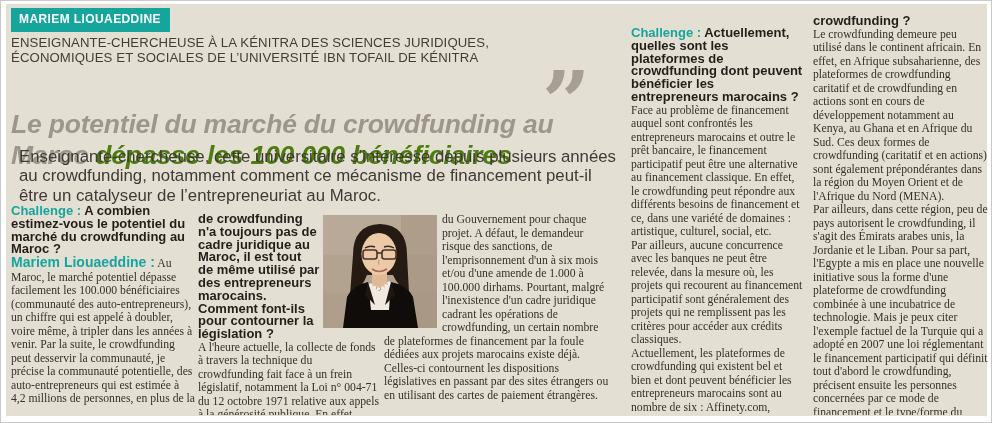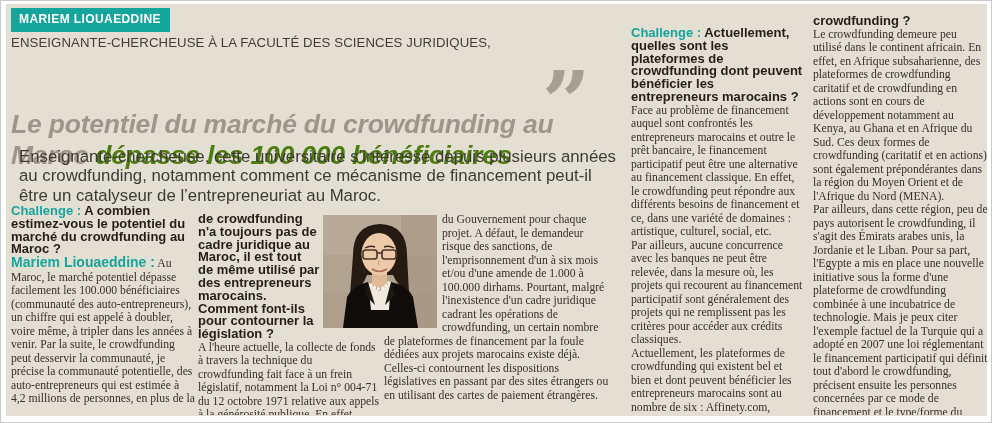--- a/index.html
+++ b/index.html
@@ -57,21 +57,22 @@
 <body>
 
 <div class="stage">
   <div class="paper"></div>
 
   <div class="name-banner">
     <span>MARIEM LIOUAEDDINE</span>
   </div>
 
   <div class="subtitle">
-    <div>ENSEIGNANTE-CHERCHEUSE À LA FACULTÉ DES SCIENCES JURIDIQUES,</div>
+    <div>ENSEIGNANTE-CHERCHEUSE À LA KÉNITRA DES SCIENCES JURIDIQUES,</div>
+    <div>ÉCONOMIQUES ET SOCIALES DE L’UNIVERSITÉ IBN TOFAIL DE KÉNITRA</div>
   </div>
 
   <div class="headline">
     <div><span class="gray">Le potentiel du marché du crowdfunding au</span></div>
     <div><span class="gray">Maroc </span><span class="teal">dépasse les 100 000 bénéficiaires</span></div>
   </div>
 
   <div class="quote-mark">”</div>
 
   <div class="lead">Enseignante-chercheuse, cette universitaire s’intéresse depuis plusieurs années au crowdfunding, notamment comment ce mécanisme de financement peut-il être un catalyseur de l’entrepreneuriat au Maroc.</div>

